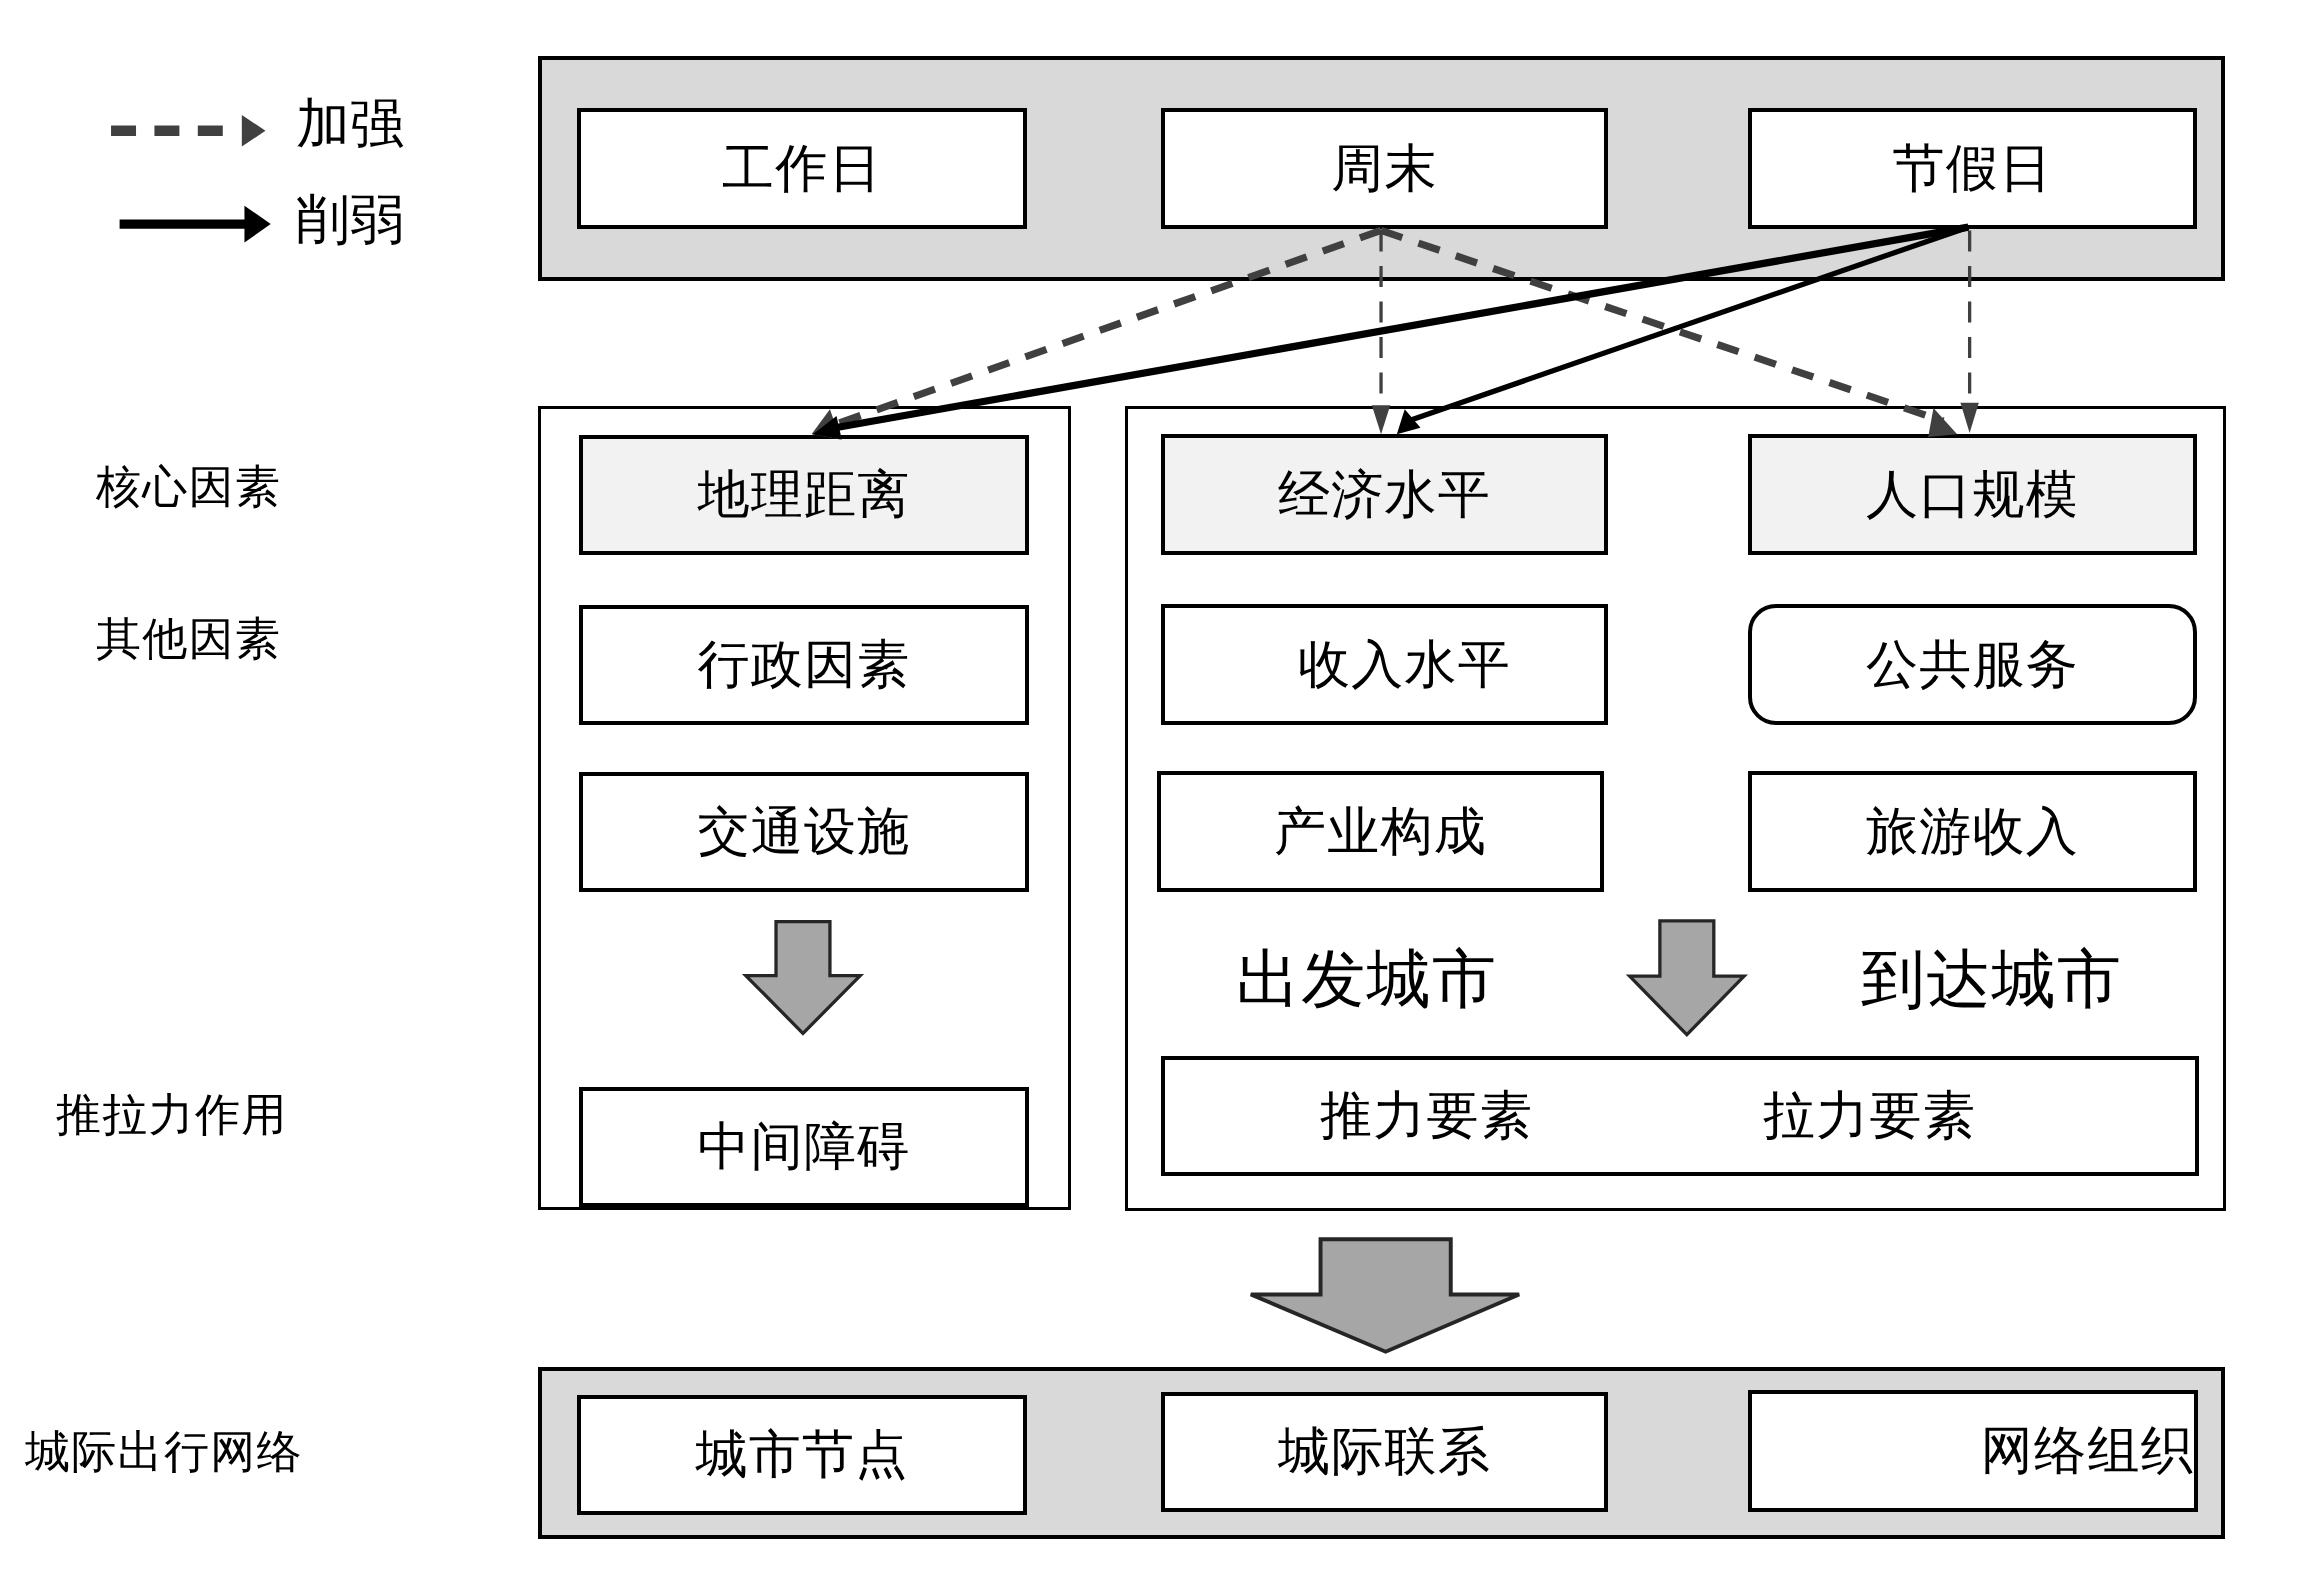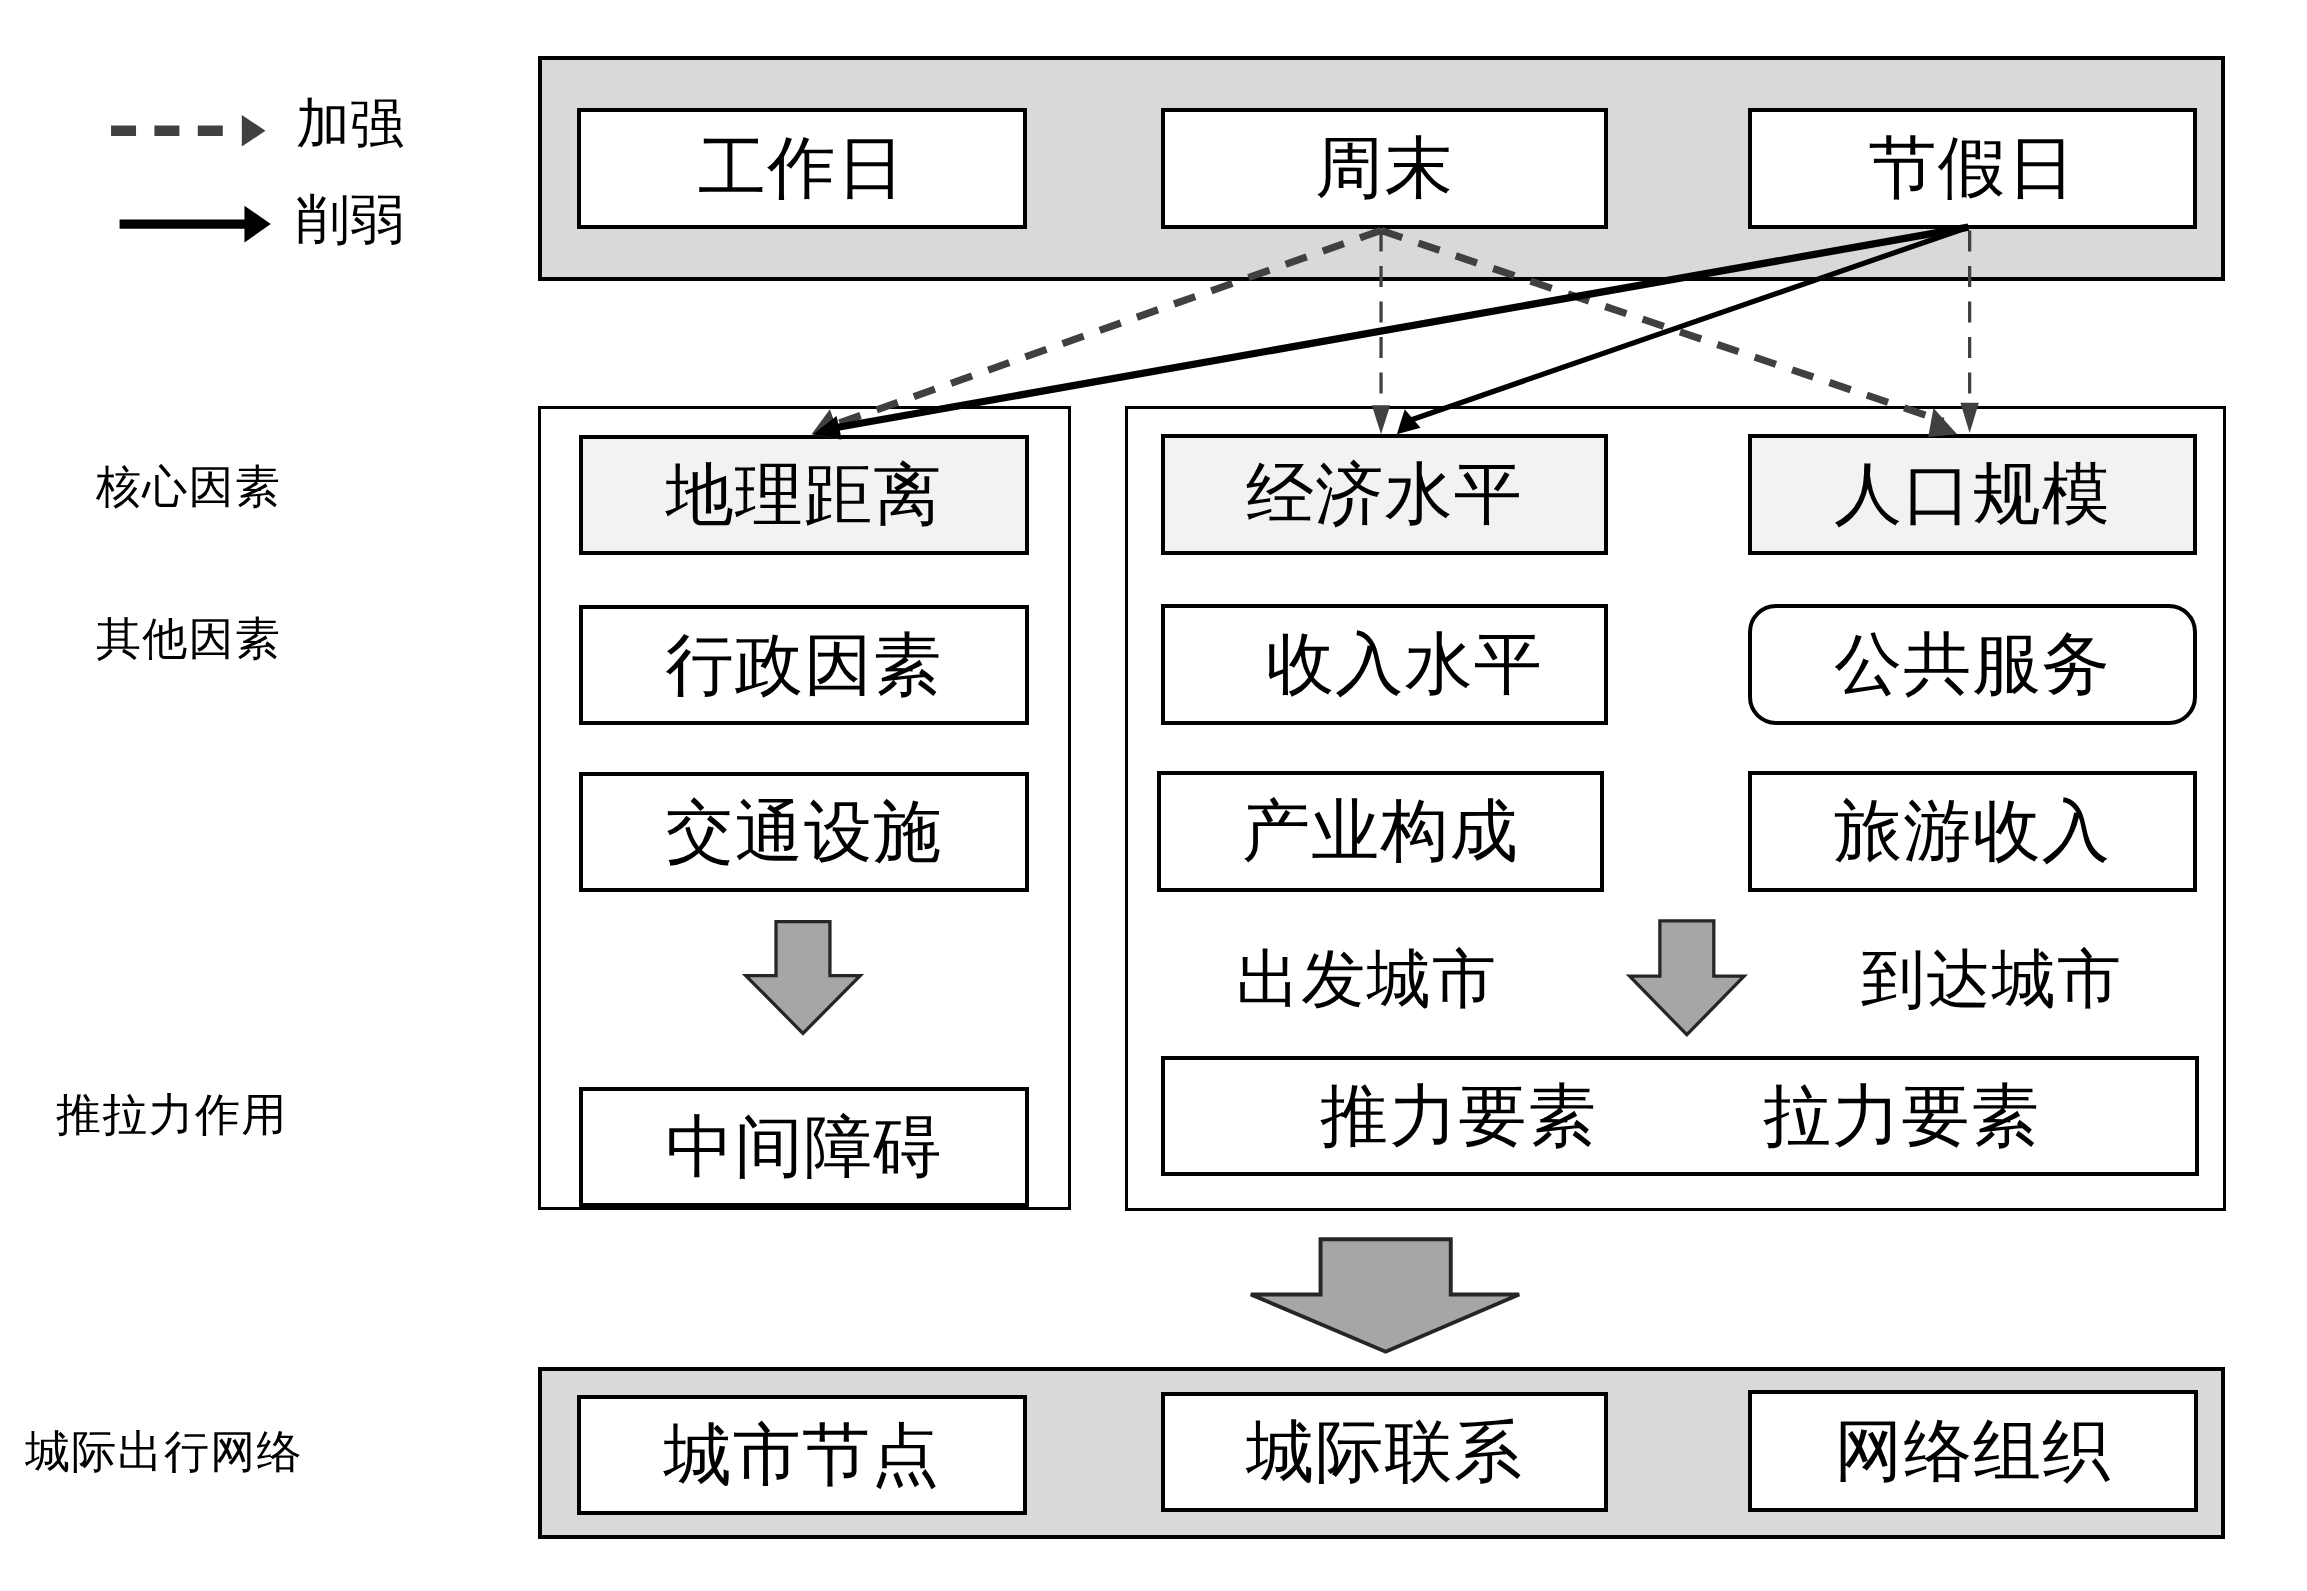--- a/index.html
+++ b/index.html
@@ -2,21 +2,21 @@
 <html style="font-size:10.5px"><head>
 <meta charset="utf-8">
 <style>
   html, body { margin: 0; padding: 0; background: #ffffff; }
   #canvas { position: relative; width: 2307px; height: 1592px; background: #ffffff; overflow: hidden;
     font-family: "DejaVu Serif", "Liberation Serif", serif; color: #000; }
   .abs { position: absolute; box-sizing: border-box; }
   .panel-gray { background: #d9d9d9; border: 4.6px solid #000; }
   .panel-white { background: #ffffff; border: 3.3px solid #000; }
   .box { background: #ffffff; border: 4px solid #000; display: flex; align-items: center; justify-content: center;
-    font-size: 68px; letter-spacing: 1.3px; white-space: nowrap; }
+    font-size: 52px; letter-spacing: 1.3px; white-space: nowrap; }
   .box.core { background: #f2f2f2; }
   .label { font-size: 45px; white-space: nowrap; line-height: 1; letter-spacing: 1.3px; }
   .legend-text { font-size: 54px; white-space: nowrap; line-height: 1; }
   svg.overlay { position: absolute; left: 0; top: 0; }
 </style>
 </head>
 <body>
 
 <div id="canvas">
 
@@ -112,21 +112,21 @@
     <path d="M2008,1884 L2206,1884 L2206,1968 L2310,1968 L2107,2055 L1902,1968 L2008,1968 z" fill="#a6a6a6" stroke="#262626" stroke-width="6"></path>
   </svg>
 
   <div class="abs panel-gray" style="left:538px; top:1367px; width:1687px; height:172px;"></div>
   <div class="abs box" style="left:577px; top:1395px; width:450px; height:120px;">
       <span>城市节点</span>
     </div>
   <div class="abs box" style="left:1161px; top:1392px; width:447px; height:120px;">
       <span>城际联系</span>
     </div>
-  <div class="abs box" style="left:1748px; top:1390px; width:450px; height:122px;">
+  <div class="abs box" style="left:1748px; top:1390px; width:450px; height:122px;justify-content:flex-end;">
       <span>网络组织</span>
     </div>
 
   <svg class="overlay" width="2307" height="1592" style="pointer-events:none;" viewBox="0 0 3508 2420">
 
     <g>
       <line x1="2100" y1="350" x2="1262" y2="648" stroke="#404040" stroke-width="11" stroke-dasharray="34 26"></line>
       <path d="M1234,660 L1262,622 L1278,668 z" fill="#404040"></path>
     </g>
 

